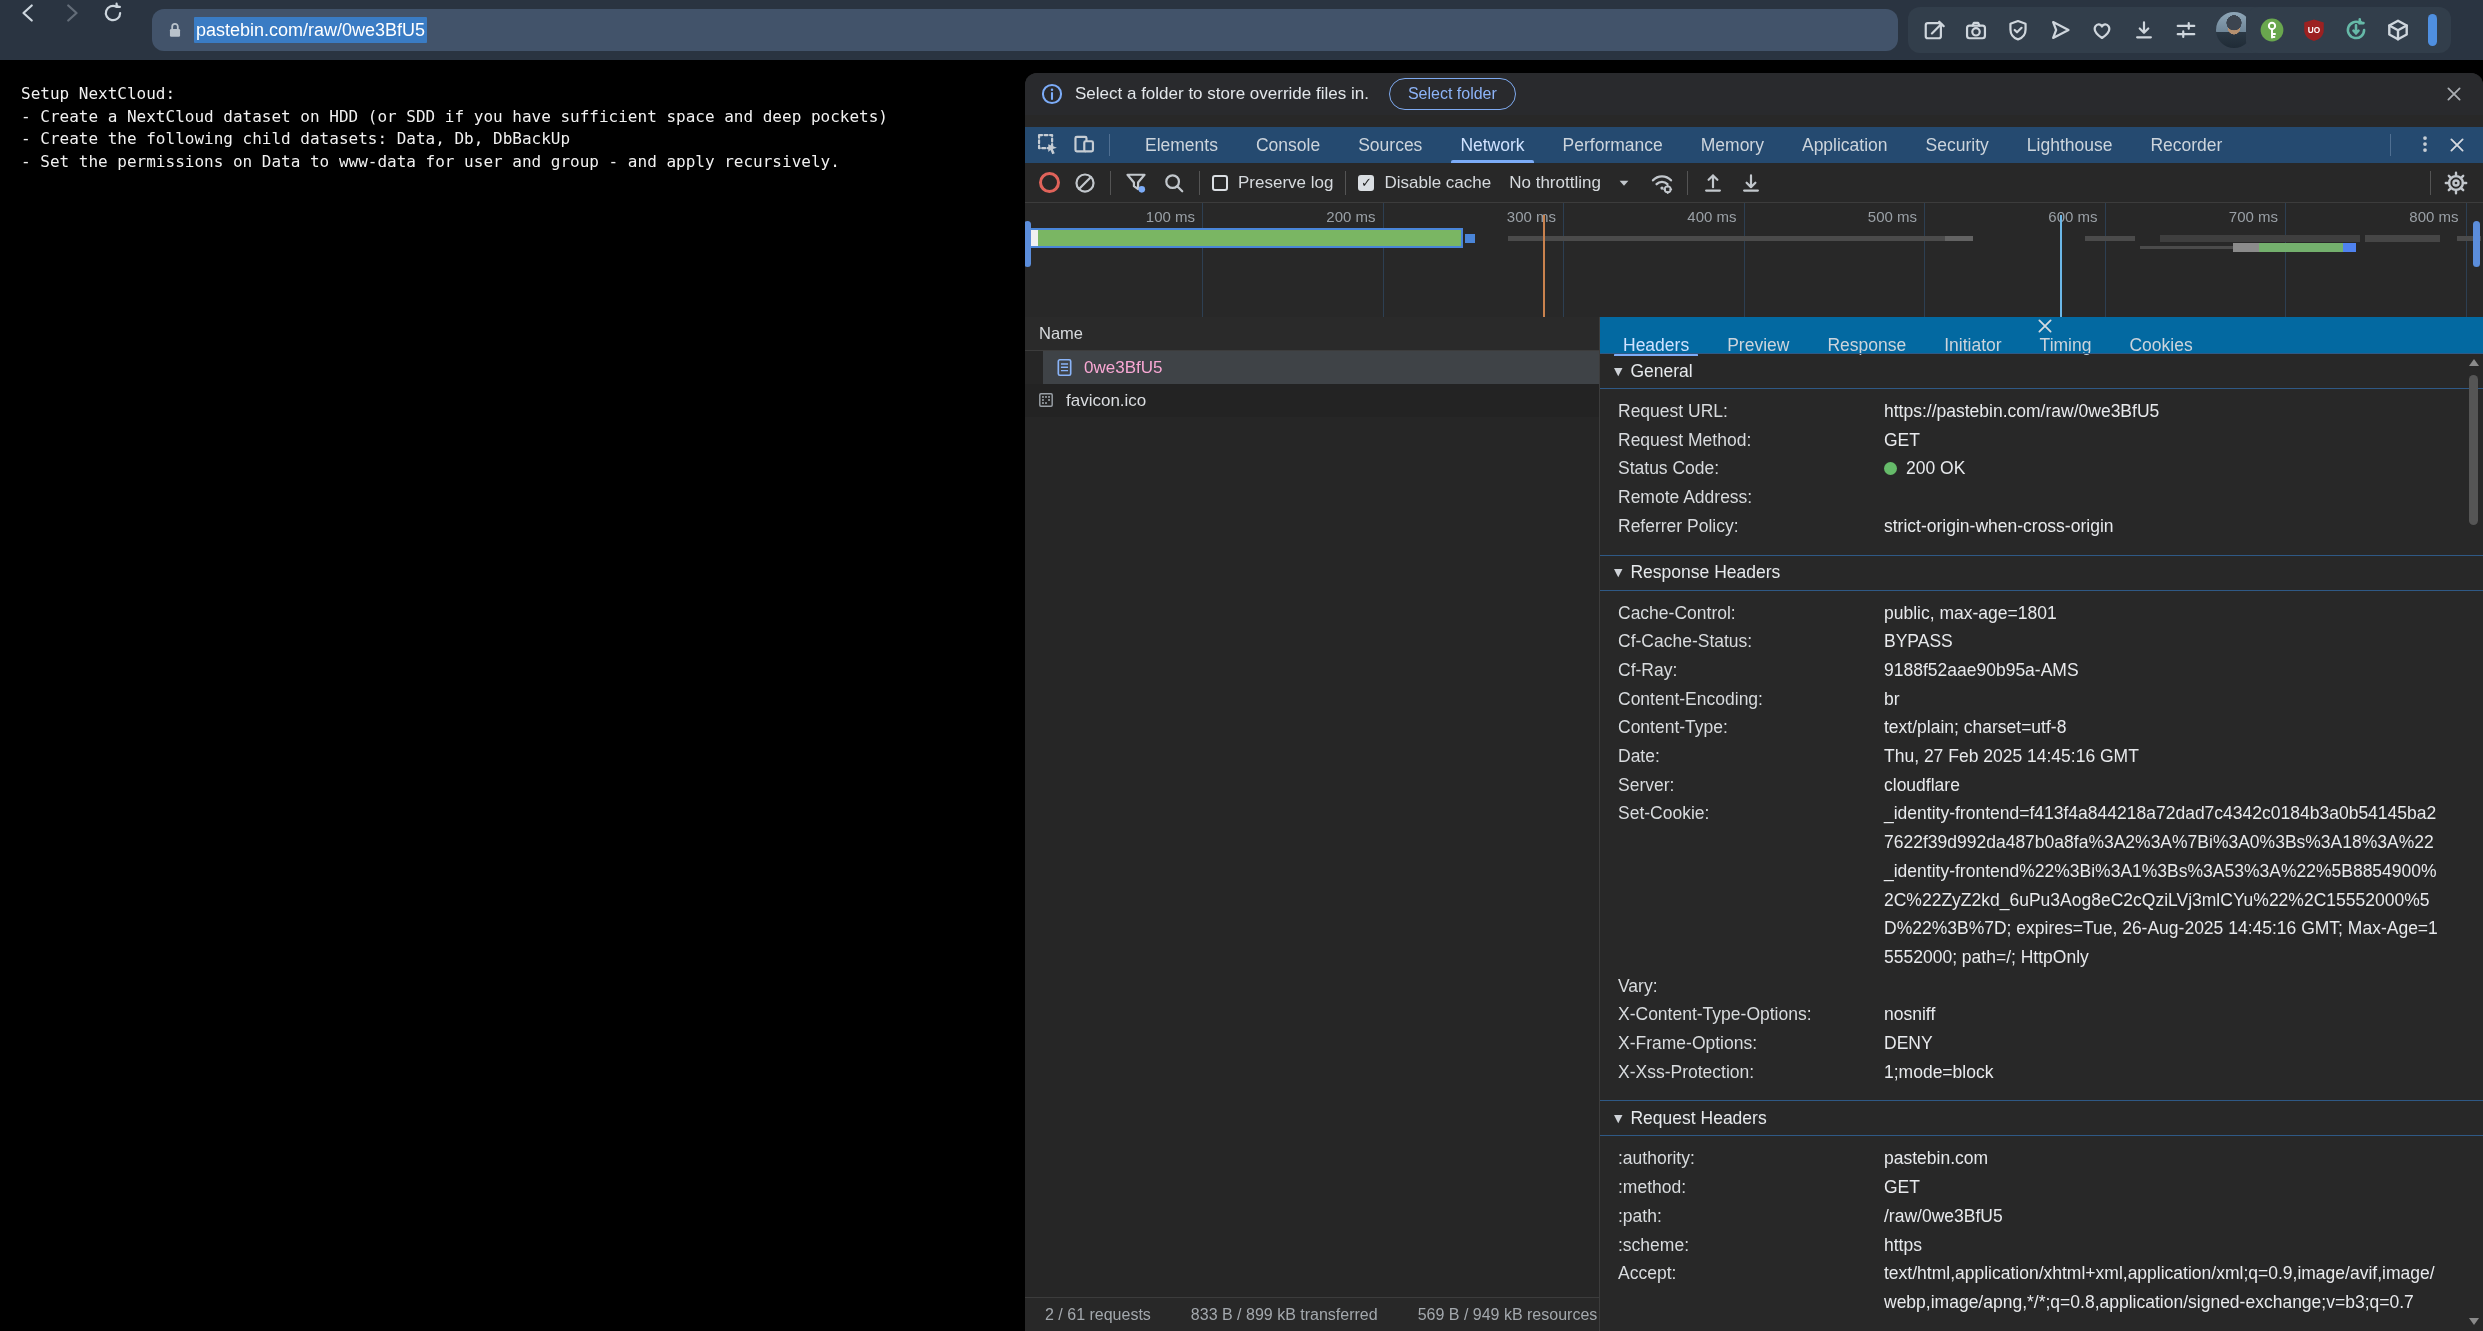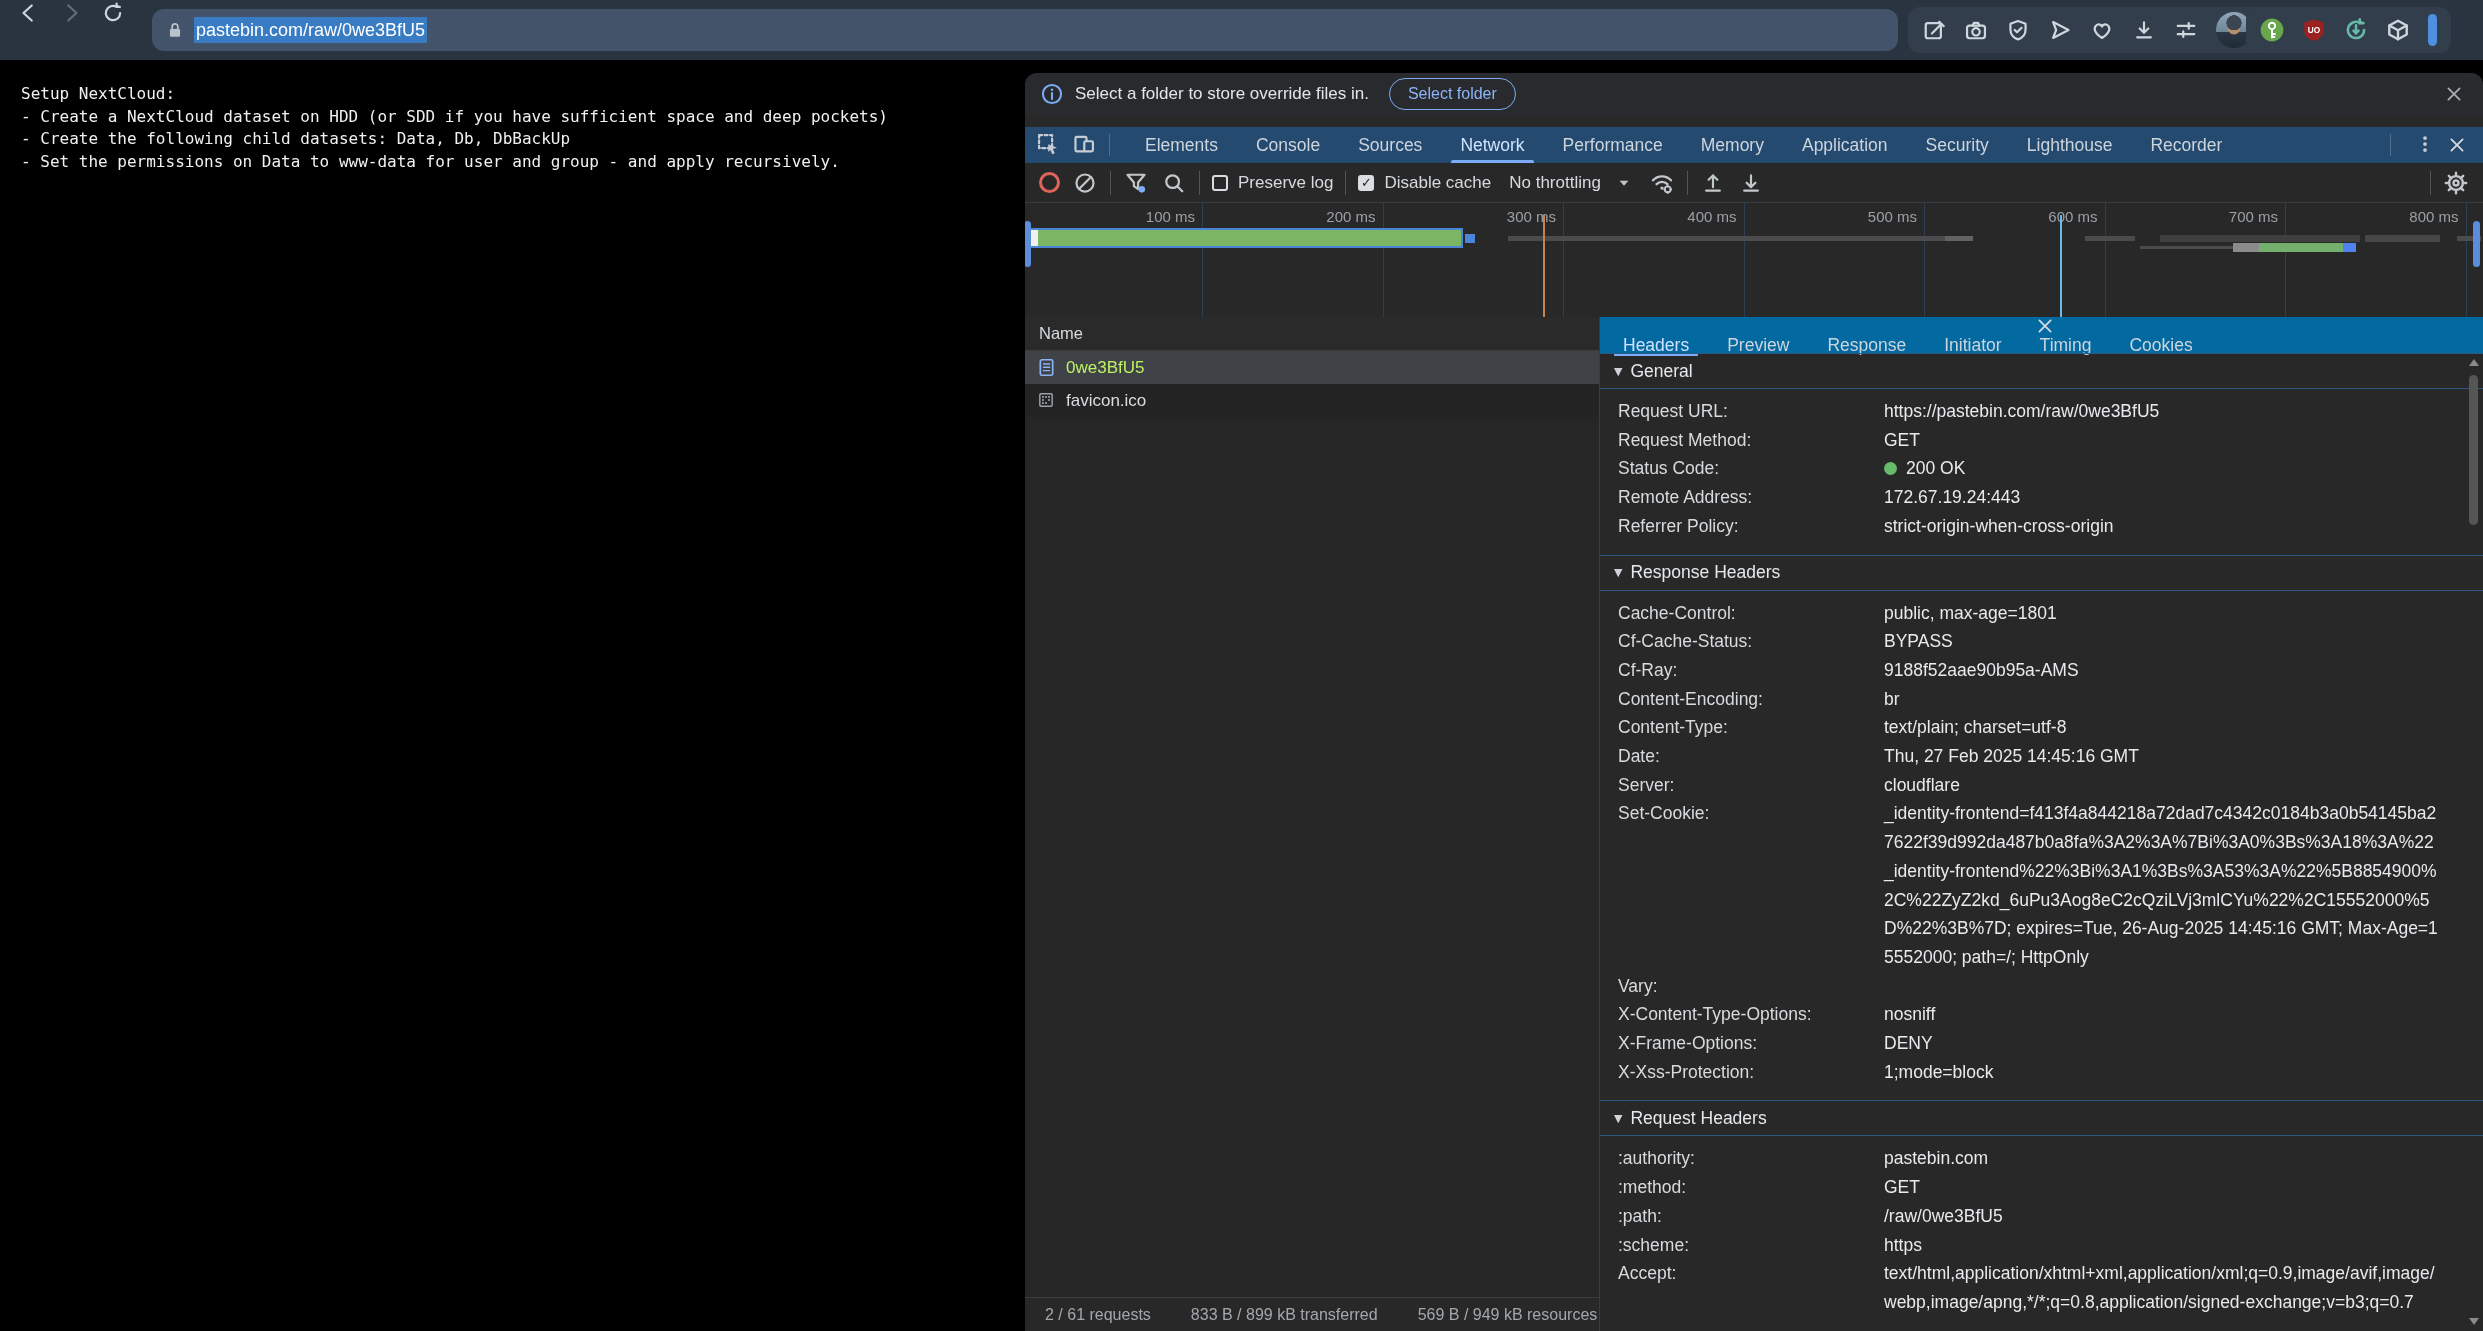--- a/index.html
+++ b/index.html
@@ -67,21 +67,21 @@
   .wf-bar{position:absolute;}
   .marker{position:absolute;top:12px;bottom:0;width:2px;}
   .sel-request{position:absolute;left:2px;top:25px;width:436px;height:20px;border:2px solid #4a85d8;box-sizing:border-box;display:flex;}
   .sel-request .cap{width:9px;background:#f0f0f0;}
   .sel-request .body{flex:1;background:#7ab663;}
   .handle{position:absolute;width:7px;height:46px;top:18px;background:#5b8ddb;border-radius:4px;}
   
   .dt-list{position:absolute;left:0;top:244px;width:575px;height:980px;background:#262626;border-right:1px solid #3c3c3c;box-sizing:border-box;}
   .list-header{height:33px;line-height:33px;padding-left:14px;font-size:16.5px;color:#d7dadd;background:#2a2a2a;border-bottom:1px solid #3c3c3c;}
   .req-row{height:33px;display:flex;align-items:center;padding-left:12px;font-size:17px;color:#dadde0;gap:10px;}
-  .req-row.selected{background:#3f4347;color:#bef264;}
+  .req-row.selected{background:#3f4347;color:#f9a8d4;margin-left:18px;}
   .req-row.odd{background:#232323;}
   .req-row .icon{width:19px;height:19px;}
   
   .dt-summary{position:absolute;left:0;top:1224px;width:575px;height:34px;background:#282828;border-top:1px solid #3c3c3c;
      display:flex;align-items:center;font-size:16px;color:#a3a8ad;box-sizing:border-box;border-right:1px solid #3c3c3c;}
   .sum-item{padding:0 20px;white-space:nowrap;}
   .sum-sep{width:1px;height:20px;background:#3a689a;}
   
   .dt-detail{position:absolute;left:575px;top:244px;width:883px;height:1014px;background:#282828;}
   .detail-tabs{height:36px;background:#0369a1;display:flex;align-items:stretch;flex-direction:column;}
@@ -493,21 +493,20 @@
             <div class="kv-row">
               <span class="kv-key">Request Method:</span>
               <span class="kv-val">GET</span>
             </div>
             <div class="kv-row">
               <span class="kv-key">Status Code:</span>
               <span class="kv-val"><span class="status-dot" style="background: rgb(102, 187, 106);"></span>200 OK</span>
             </div>
             <div class="kv-row">
               <span class="kv-key">Remote Address:</span>
-              <span class="kv-val">172.67.19.24:443</span>
             </div>
             <div class="kv-row">
               <span class="kv-key">Referrer Policy:</span>
               <span class="kv-val">strict-origin-when-cross-origin</span>
             </div>
           </div>
           <div class="section-header">
             <span class="tri">▼</span>
             <span class="title">Response Headers</span>
           </div>

